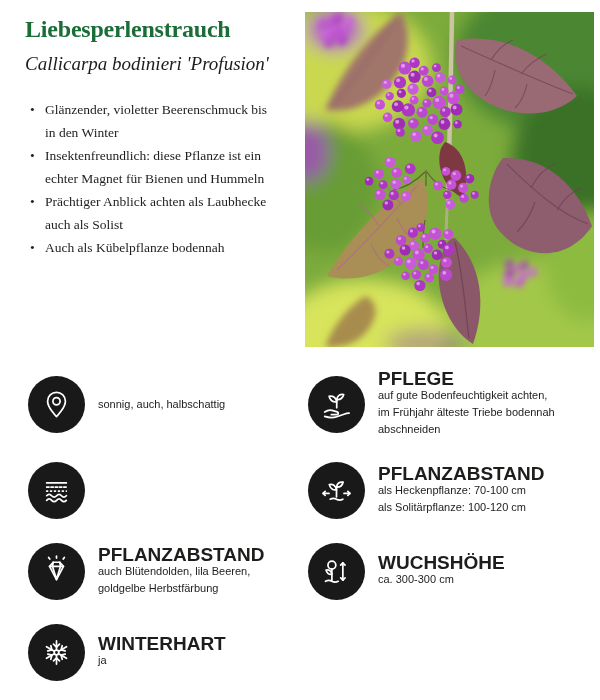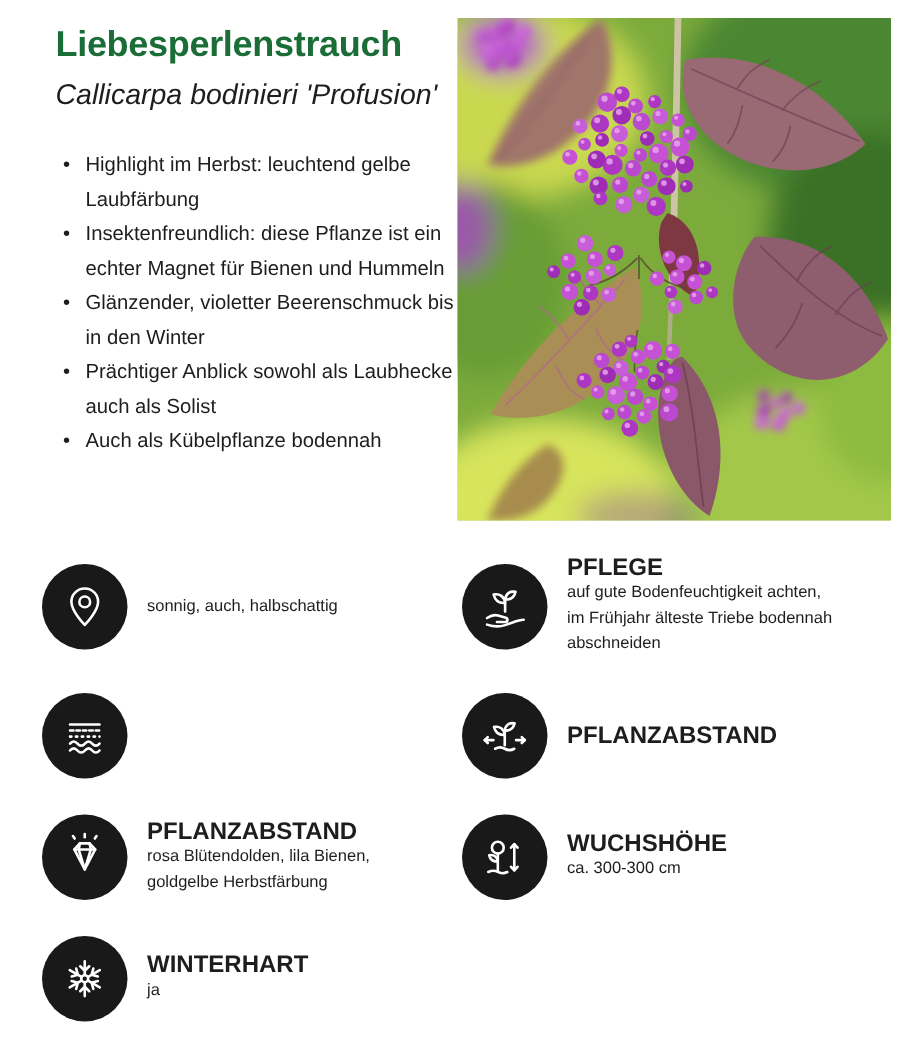--- a/index.html
+++ b/index.html
@@ -1,52 +1,50 @@
 <!DOCTYPE html>
 <html style="--title-green: #1b6d38; --icon-circle: #191919; --text: #1d1d1b;"><head>
 <meta charset="utf-8">
 <style>
   html,body{margin:0;padding:0;background:#ffffff;}
   body{font-family:"Liberation Sans",sans-serif;color:var(--text,#1d1d1b);}
   .page{position:relative;width:600px;height:700px;background:#fff;overflow:hidden;}
 
-  .intro{position:absolute;left:37px;top:16px;width:276px;}
+  .intro{position:absolute;left:25px;top:16px;width:276px;font-family:Liberation Serif, serif;}
   .title{font-size:24px;font-weight:bold;color:var(--title-green,#1b6d38);margin:0;line-height:1.15;letter-spacing:-0.2px;}
   .subtitle{margin-top:9px;font-size:19px;font-style:italic;color:#1d1d1b;}
   .highlights{list-style:none;margin:23px 0 0;padding:0;}
   .highlights li{position:relative;padding-left:20px;font-size:13.5px;line-height:23px;white-space:pre-line;}
   .highlights li::before{content:"\2022";position:absolute;left:5px;top:0;}
 
   .photo{position:absolute;left:305px;top:12px;width:289px;height:335px;}
   .photo svg{display:block;}
 
   .attrs{position:absolute;left:28px;top:370px;display:grid;grid-template-columns:280px 292px;row-gap:23px;}
   .attr-item{display:flex;align-items:center;gap:13px;min-height:58px;}
   .icon-circle{width:57px;height:57px;border-radius:50%;background:var(--icon-circle,#191919);display:flex;align-items:center;justify-content:center;flex:0 0 auto;}
   .icon-circle svg{width:37px;height:37px;display:block;}
   .attr-text{display:block;}
-  .attr-label{display:block;font-weight:bold;font-size:16px;line-height:17px;}
+  .attr-label{display:block;font-weight:bold;font-size:19px;line-height:17px;}
   .attr-value{display:block;font-size:11px;line-height:17px;white-space:pre-line;}
 </style>
 </head>
 <body>
 
 <div class="page">
 
   <div class="intro">
     <h1 class="title">Liebesperlenstrauch</h1>
     <div class="subtitle">Callicarpa bodinieri 'Profusion'</div>
     <ul class="highlights" id="highlights">
-        <li>Highlight im Herbst: leuchtend gelbe
-Laubfärbung</li>
+        <li>Glänzender, violetter Beerenschmuck bis
+in den Winter</li>
         <li>Insektenfreundlich: diese Pflanze ist ein
 echter Magnet für Bienen und Hummeln</li>
-        <li>Glänzender, violetter Beerenschmuck bis
-in den Winter</li>
-        <li>Prächtiger Anblick sowohl als Laubhecke
+        <li>Prächtiger Anblick achten als Laubhecke
 auch als Solist</li>
         <li>Auch als Kübelpflanze bodennah</li>
       </ul>
   </div>
 
   <div class="photo">
     <svg viewBox="0 0 289 335" width="289" height="335" role="img">
       <defs>
         <filter id="b8" x="-40%" y="-40%" width="180%" height="180%">
             <feGaussianBlur stdDeviation="9"></feGaussianBlur>
@@ -386,36 +384,38 @@
             <path d="M16 13c3 .2 5-1.3 5.7-4.2-3.1-.5-5.3 1-5.7 4.2z"></path>
             <path d="M10.5 23.5c1.8-1 3.7-1 5.5 0s3.7 1 5.5 0"></path>
             <path d="M9.5 18.5h-5"></path>
             <path d="M6.2 16.8l-1.8 1.7 1.8 1.7"></path>
             <path d="M22.5 18.5h5"></path>
             <path d="M25.8 16.8l1.8 1.7-1.8 1.7"></path>
           </svg>
         </span>
         <span class="attr-text">
           <span class="attr-label">PFLANZABSTAND</span>
+          <span class="attr-value">als Heckenpflanze: 70-100 cm
+als Solitärpflanze: 100-120 cm</span>
         </span>
       </div>
       <div class="attr-item">
         <span class="icon-circle">
           <svg viewBox="0 0 32 32" stroke="#fff" fill="none" stroke-width="1.5" stroke-linecap="round" stroke-linejoin="round">
             <path d="M10 11.5l3.2-3.5h5.6l3.2 3.5-6 11.5z"></path>
             <path d="M10 11.5h12"></path>
             <path d="M13.2 8l-.7 3.5 3.5 11.5 3.5-11.5-.7-3.5"></path>
             <path d="M10.2 5.2l-1-1.4"></path>
             <path d="M16 4.4v-1.8"></path>
             <path d="M21.8 5.2l1-1.4"></path>
           </svg>
         </span>
         <span class="attr-text">
           <span class="attr-label">PFLANZABSTAND</span>
-          <span class="attr-value">rosa Blütendolden, lila Bienen,
+          <span class="attr-value">auch Blütendolden, lila Beeren,
 goldgelbe Herbstfärbung</span>
         </span>
       </div>
       <div class="attr-item">
         <span class="icon-circle">
           <svg viewBox="0 0 32 32" stroke="#fff" fill="none" stroke-width="1.5" stroke-linecap="round" stroke-linejoin="round">
             <circle cx="12" cy="10.5" r="3.4"></circle>
             <path d="M12 14v9.5"></path>
             <path d="M12 18.5c-2.6.2-4.4-1.2-5-3.7 2.7-.5 4.6.9 5 3.7z"></path>
             <path d="M6.5 24.5c2-1 3.8-1 5.5 0s3.5 1 5.5 0"></path>

